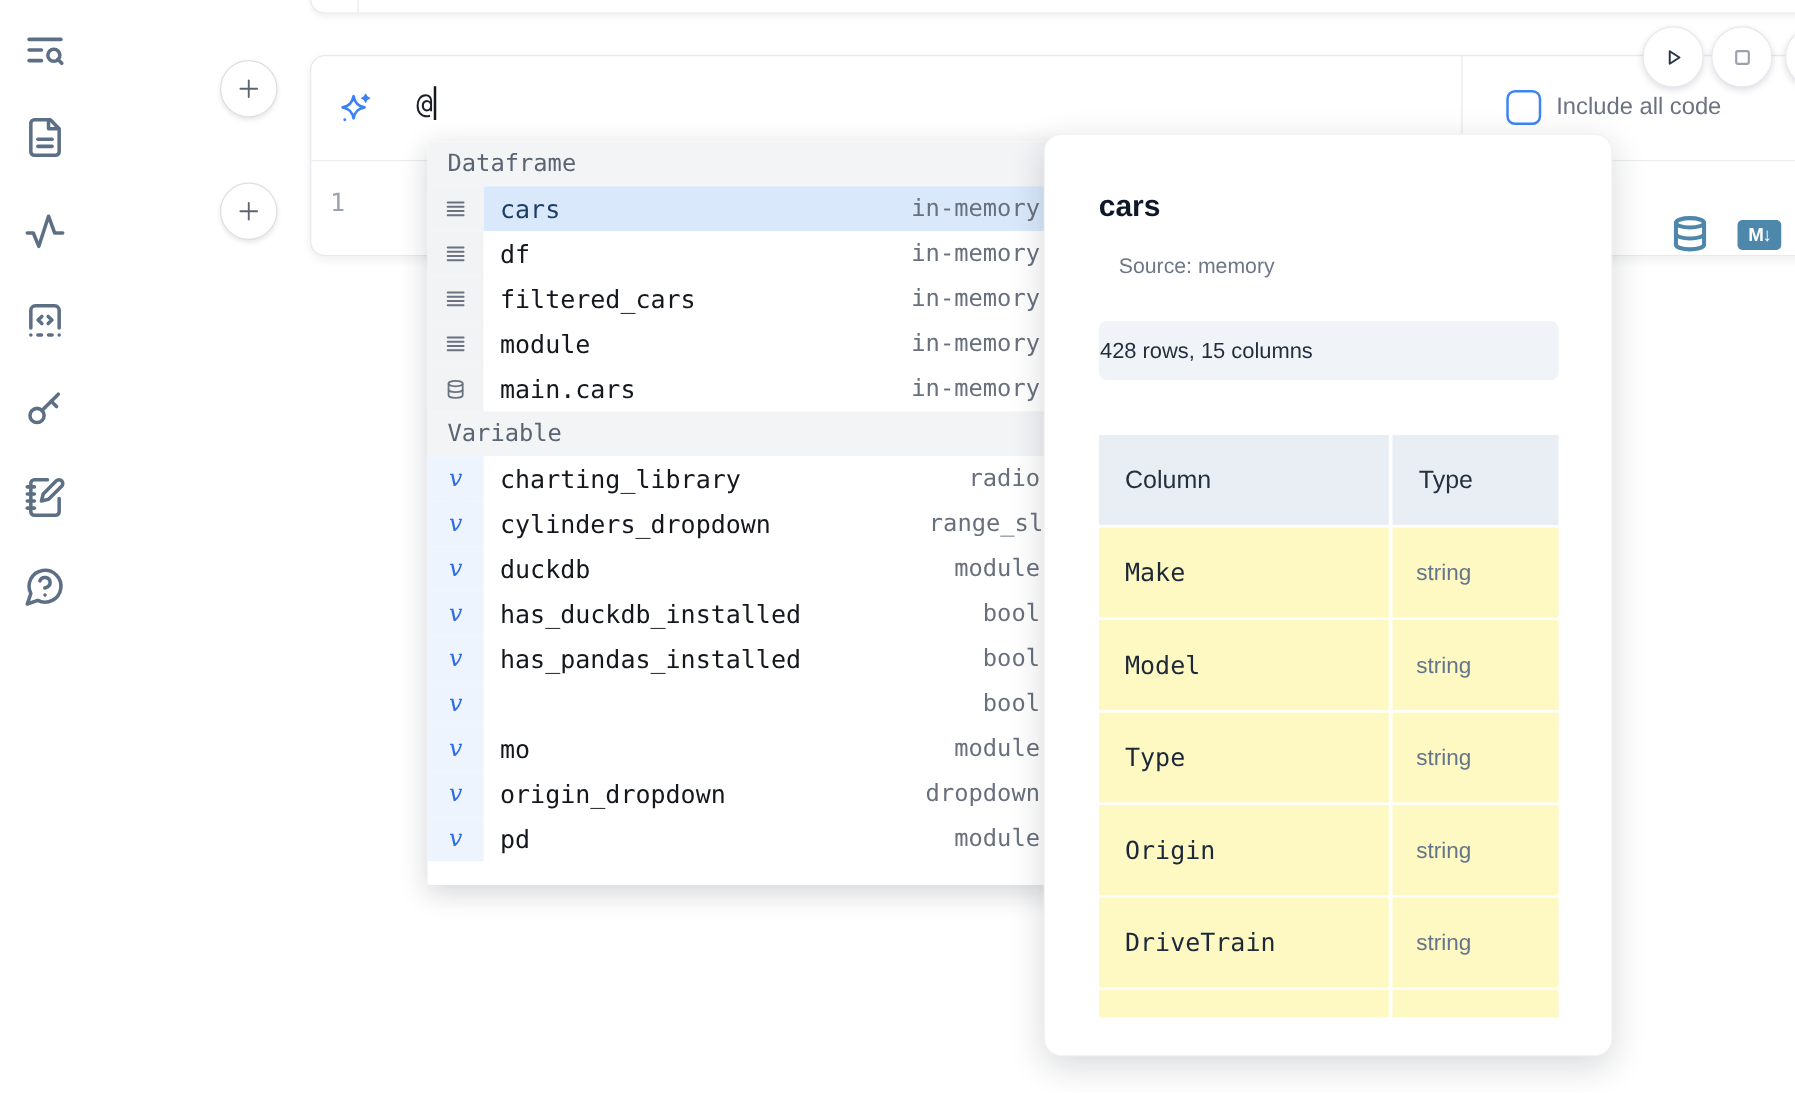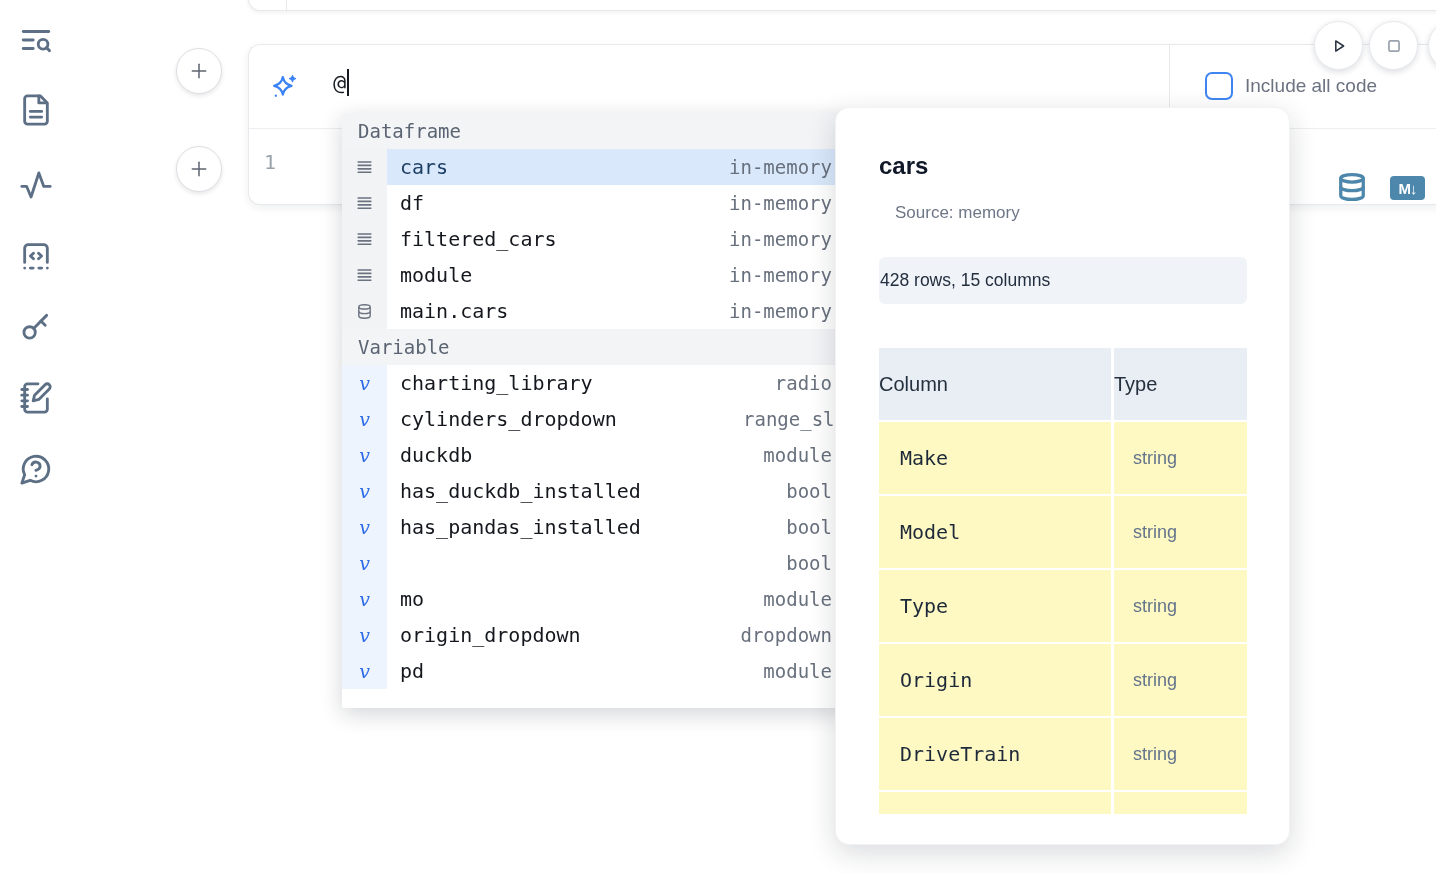--- a/index.html
+++ b/index.html
@@ -80,21 +80,21 @@
            z-index:30;box-sizing:border-box;}
   .pv-title{position:absolute;left:43px;top:44px;font-size:24px;font-weight:bold;color:#101828;}
   .pv-source{position:absolute;left:59px;top:95px;font-size:17px;color:#6e7787;}
   .pv-badge{position:absolute;left:43px;top:149px;width:368px;height:47px;background:#f0f4f8;
             border-radius:6px;line-height:47px;padding-left:1px;font-size:17.5px;color:#232e3f;
             box-sizing:border-box;}
   .pv-table{position:absolute;left:43px;top:240px;width:368px;height:466px;overflow:hidden;
             display:grid;grid-template-columns:232px 133px;gap:2px 3px;align-content:start;}
   .pv-cell{height:72px;background:#fef9c3;overflow:hidden;}
   .pv-cell.head{background:#e9eef4;}
-  .pv-head-label{font-size:20px;color:#25303e;line-height:72px;}
+  .pv-head-label{font-size:20px;color:#25303e;line-height:72px;padding-left:21px;}
   .pv-col{font-family:"DejaVu Sans Mono",monospace;font-size:20px;color:#1d2939;line-height:72px;padding-left:21px;}
   .pv-type{font-size:18px;color:#64748b;line-height:72px;padding-left:19px;}
 </style>
 </head>
 <body>
 
 <div id="frame">
 
   <div class="side-icon" style="top:23px">
     <svg viewBox="0 0 24 24" fill="none" stroke="currentColor" stroke-width="2" stroke-linecap="round" stroke-linejoin="round">

